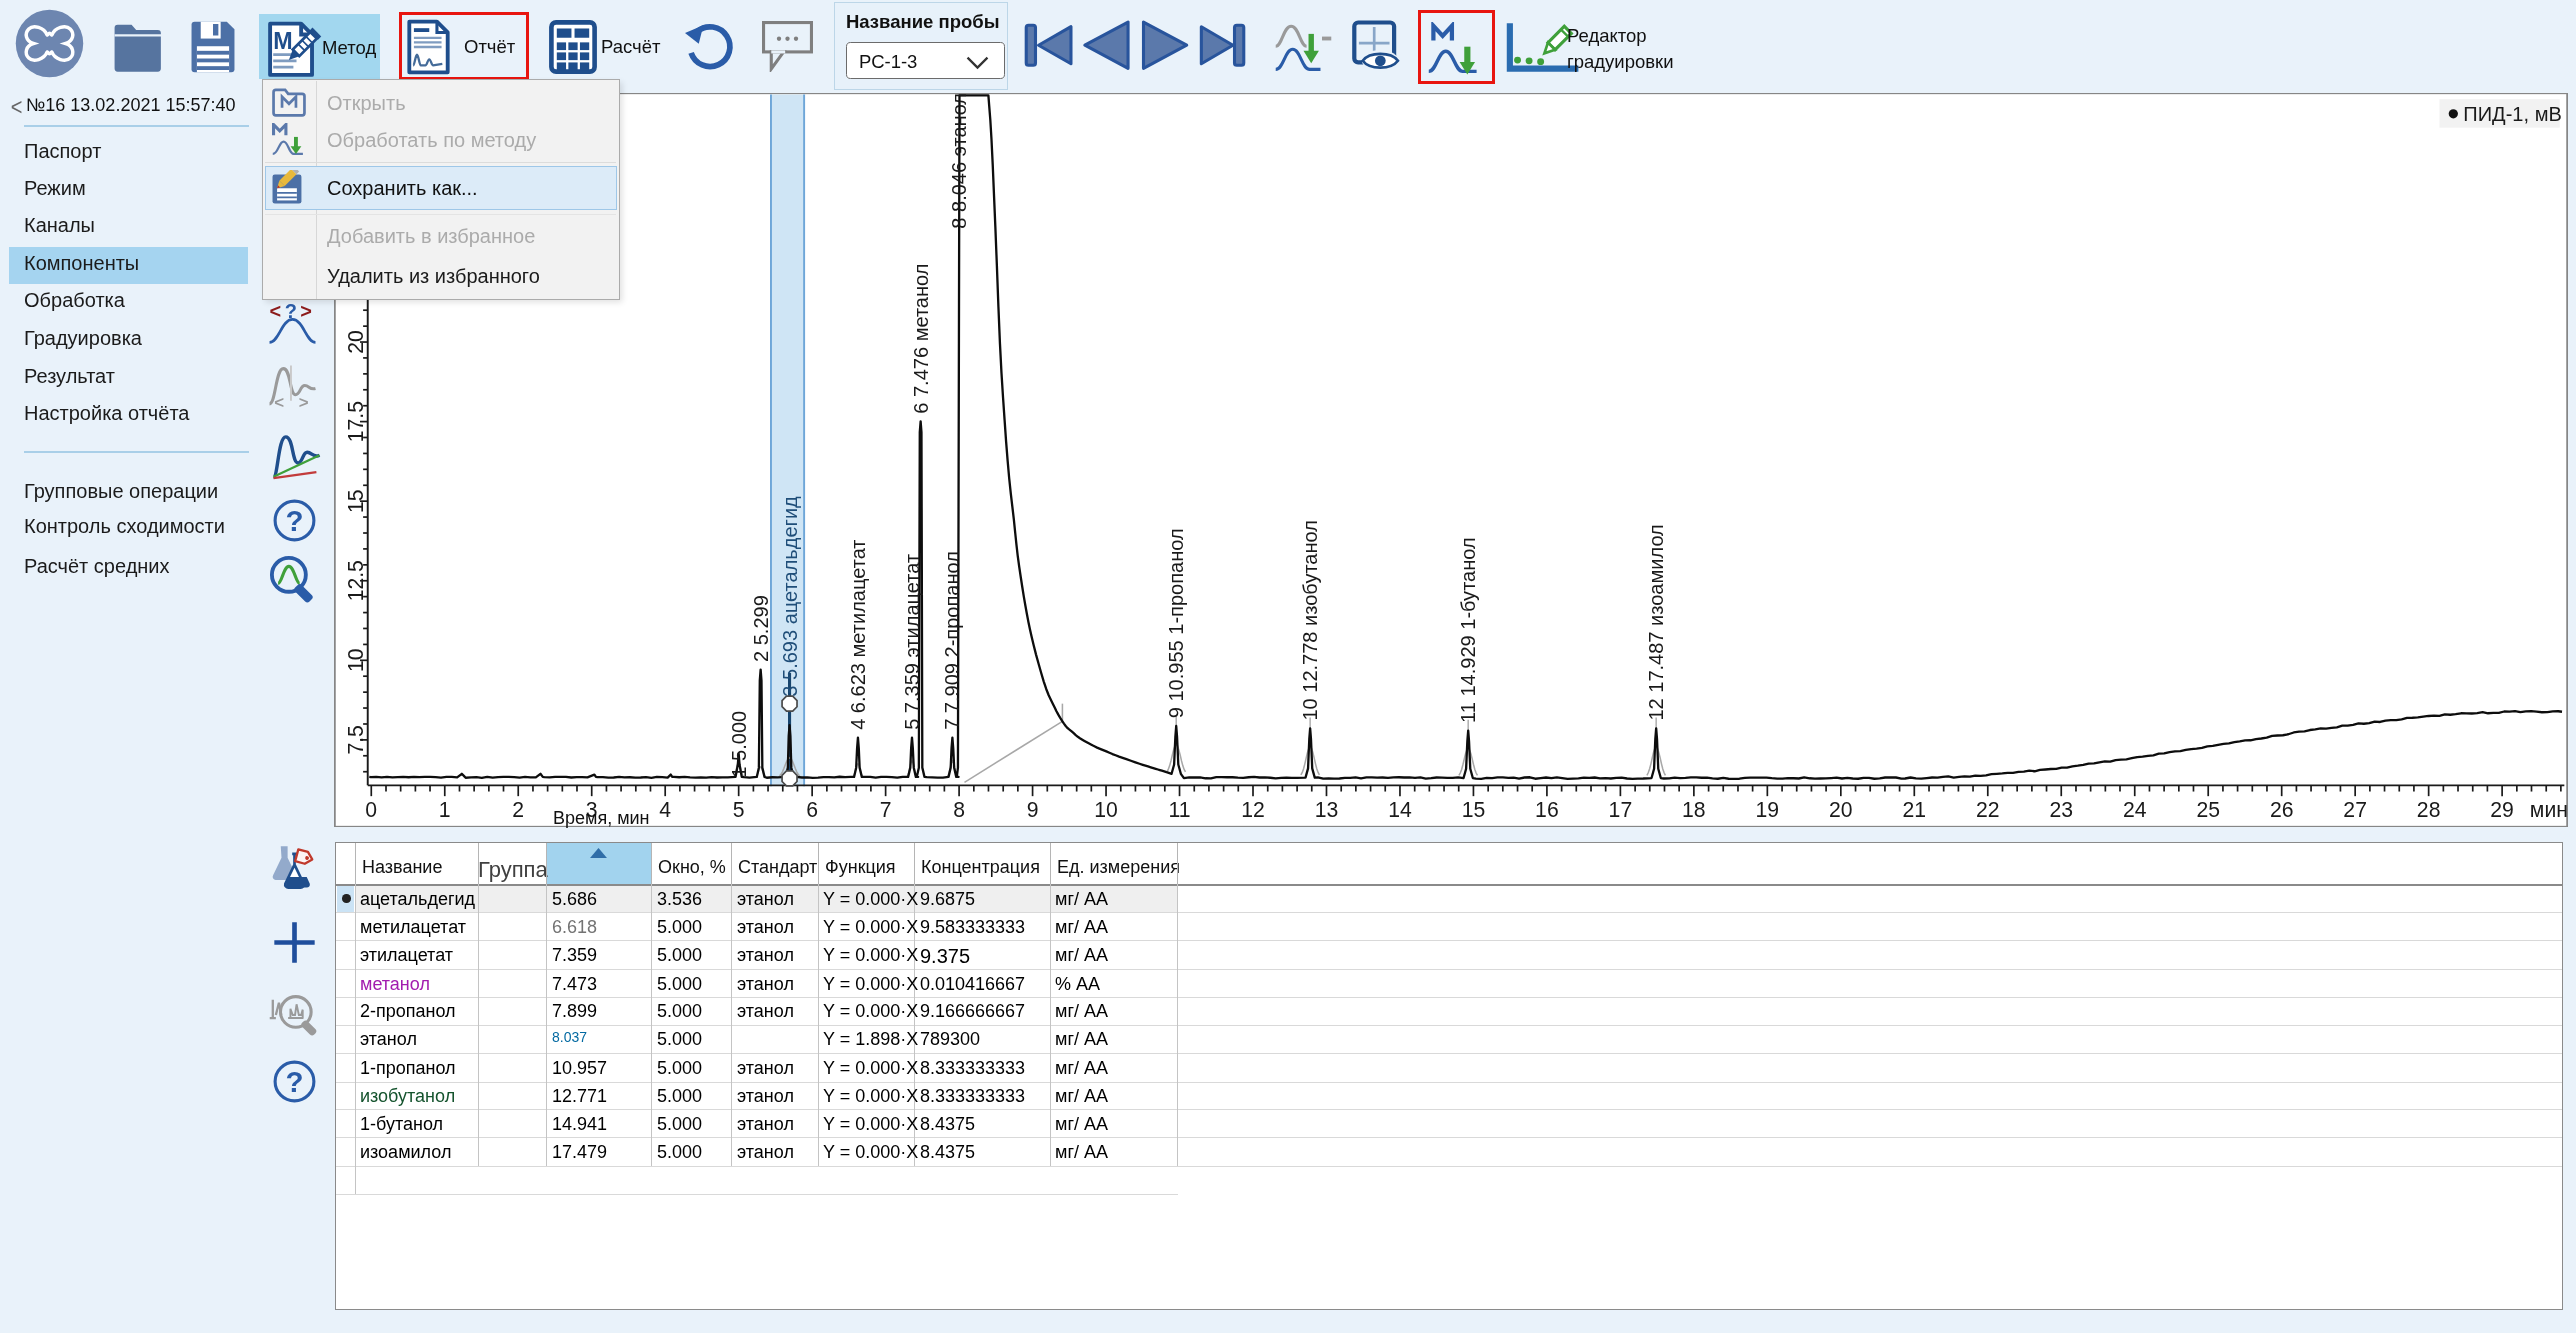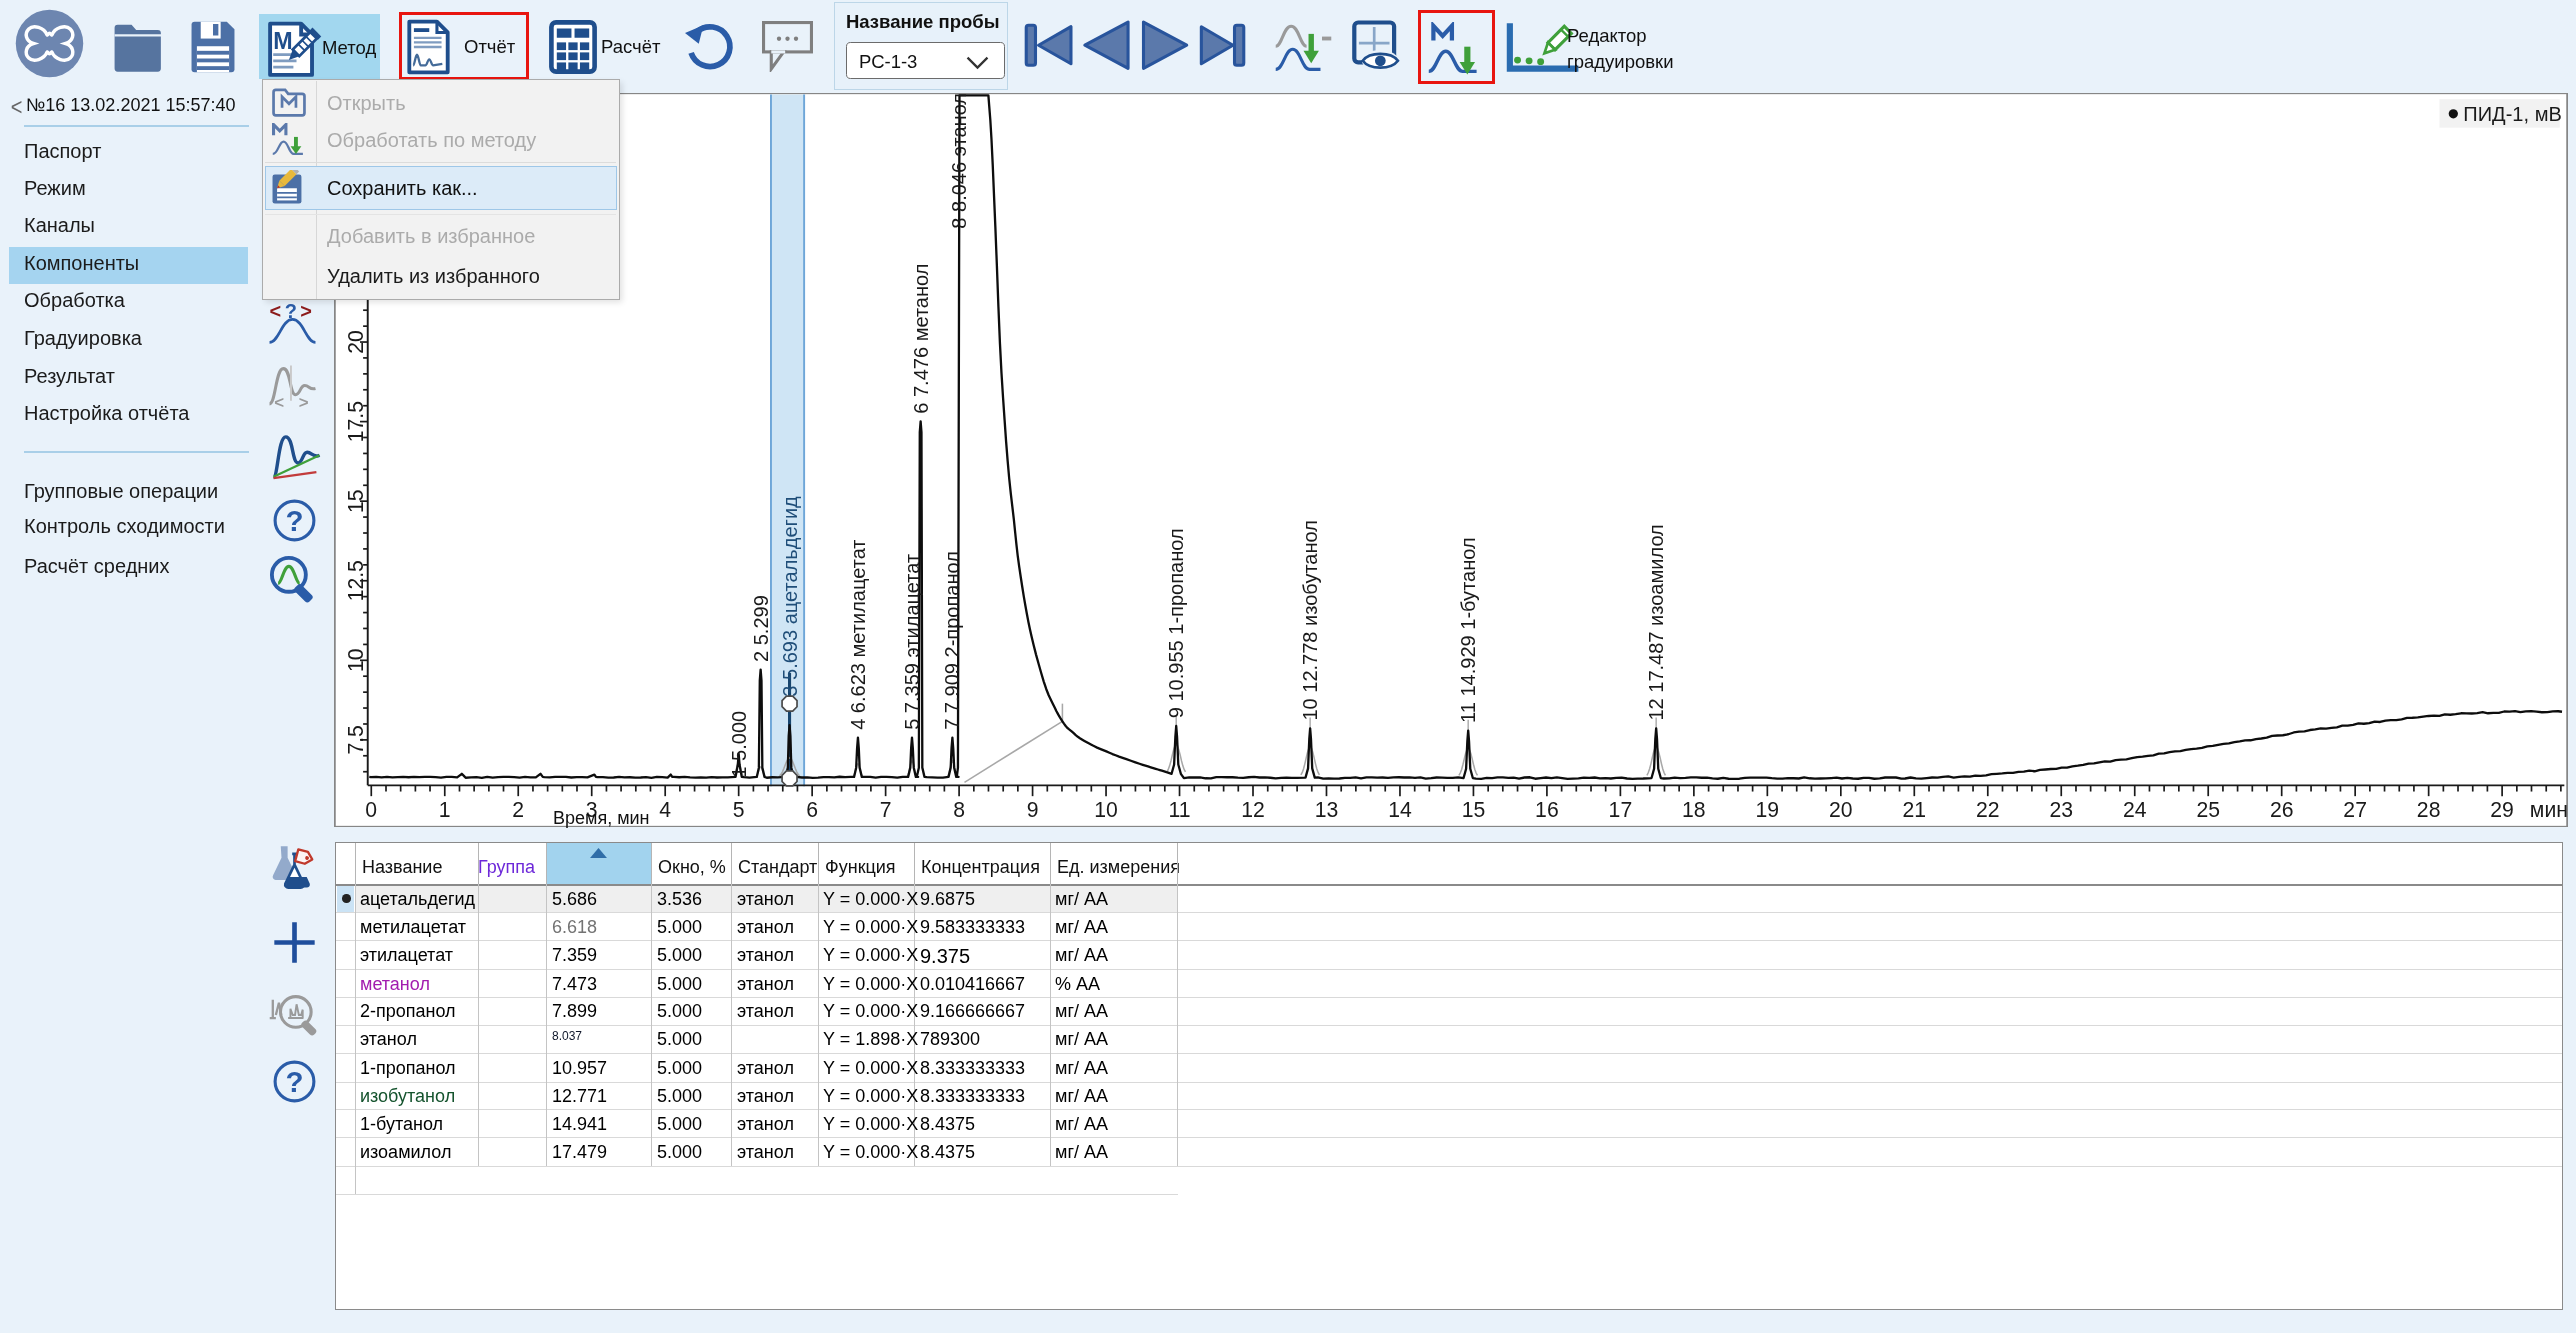--- a/index.html
+++ b/index.html
@@ -265,21 +265,21 @@
       <circle cx="3181" cy="147" r="6" fill="#111"></circle>
       <text x="3194" y="156" font-size="26" fill="#1a1a1a">ПИД-1, мВ</text>
     </svg>
 <div class="abs" style="left:335px;top:842px;width:2228px;height:468px;background:#fff;border:1.5px solid #8a8a8a;box-sizing:border-box"></div>
     <div class="abs" style="left:546px;top:843px;width:105px;height:41px;background:#a2d3ee"></div>
     <svg class="abs" style="left:590px;top:848px" width="17" height="10" viewBox="0 0 22 13">
       <polygon points="11,0 22,13 0,13" fill="#2f6da8"></polygon>
     </svg>
     <div class="abs" style="left:335px;top:884px;width:2228px;height:1.5px;background:#8a8a8a"></div>
     <div class="abs" style="left:362px;top:857px;font-size:18px;color:#111;white-space:nowrap">Название</div>
-    <div class="abs" style="left:478px;top:857px;font-size:18px;color:#6d28d9;white-space:nowrap">Группа</div>
+    <div class="abs" style="left:478px;top:857px;font-size:22px;color:#404040;white-space:nowrap">Группа</div>
     <div class="abs" style="left:553px;top:808px;font-size:18px;color:#111;white-space:nowrap">Время, мин</div>
     <div class="abs" style="left:658px;top:857px;font-size:18px;color:#111;white-space:nowrap">Окно, %</div>
     <div class="abs" style="left:738px;top:857px;font-size:18px;color:#111;white-space:nowrap">Стандарт</div>
     <div class="abs" style="left:825px;top:857px;font-size:18px;color:#111;white-space:nowrap">Функция</div>
     <div class="abs" style="left:921px;top:857px;font-size:18px;color:#111;white-space:nowrap">Концентрация</div>
     <div class="abs" style="left:1057px;top:857px;font-size:18px;color:#111;white-space:nowrap">Ед. измерения</div>
     <div class="abs" style="left:336px;top:912px;width:2226px;height:0.8px;background:#d9d9d9"></div>
     <div class="abs" style="left:336px;top:940px;width:2226px;height:0.8px;background:#d9d9d9"></div>
     <div class="abs" style="left:336px;top:969px;width:2226px;height:0.8px;background:#d9d9d9"></div>
     <div class="abs" style="left:336px;top:997px;width:2226px;height:0.8px;background:#d9d9d9"></div>
@@ -341,21 +341,21 @@
     <div class="abs" style="left:920px;top:974px;font-size:18px;color:#000;white-space:nowrap">0.010416667</div>
     <div class="abs" style="left:1055px;top:974px;font-size:18px;color:#000;white-space:nowrap">% АА</div>
     <div class="abs" style="left:360px;top:1001px;font-size:18px;color:#000;white-space:nowrap">2-пропанол</div>
     <div class="abs" style="left:552px;top:1001px;font-size:18px;color:#000;white-space:nowrap">7.899</div>
     <div class="abs" style="left:657px;top:1001px;font-size:18px;color:#000;white-space:nowrap">5.000</div>
     <div class="abs" style="left:737px;top:1001px;font-size:18px;color:#000;white-space:nowrap">этанол</div>
     <div class="abs" style="left:823px;top:1001px;font-size:18px;color:#000;white-space:nowrap">Y = 0.000·X</div>
     <div class="abs" style="left:920px;top:1001px;font-size:18px;color:#000;white-space:nowrap">9.166666667</div>
     <div class="abs" style="left:1055px;top:1001px;font-size:18px;color:#000;white-space:nowrap">мг/ АА</div>
     <div class="abs" style="left:360px;top:1029px;font-size:18px;color:#000;white-space:nowrap">этанол</div>
-    <div class="abs" style="left:552px;top:1029px;font-size:12px;color:#0f172a;white-space:nowrap">8.037</div>
+    <div class="abs" style="left:552px;top:1029px;font-size:14px;color:#0369a1;white-space:nowrap">8.037</div>
     <div class="abs" style="left:657px;top:1029px;font-size:18px;color:#000;white-space:nowrap">5.000</div>
     <div class="abs" style="left:823px;top:1029px;font-size:18px;color:#000;white-space:nowrap">Y = 1.898·X</div>
     <div class="abs" style="left:920px;top:1029px;font-size:18px;color:#000;white-space:nowrap">789300</div>
     <div class="abs" style="left:1055px;top:1029px;font-size:18px;color:#000;white-space:nowrap">мг/ АА</div>
     <div class="abs" style="left:360px;top:1058px;font-size:18px;color:#000;white-space:nowrap">1-пропанол</div>
     <div class="abs" style="left:552px;top:1058px;font-size:18px;color:#000;white-space:nowrap">10.957</div>
     <div class="abs" style="left:657px;top:1058px;font-size:18px;color:#000;white-space:nowrap">5.000</div>
     <div class="abs" style="left:737px;top:1058px;font-size:18px;color:#000;white-space:nowrap">этанол</div>
     <div class="abs" style="left:823px;top:1058px;font-size:18px;color:#000;white-space:nowrap">Y = 0.000·X</div>
     <div class="abs" style="left:920px;top:1058px;font-size:18px;color:#000;white-space:nowrap">8.333333333</div>

